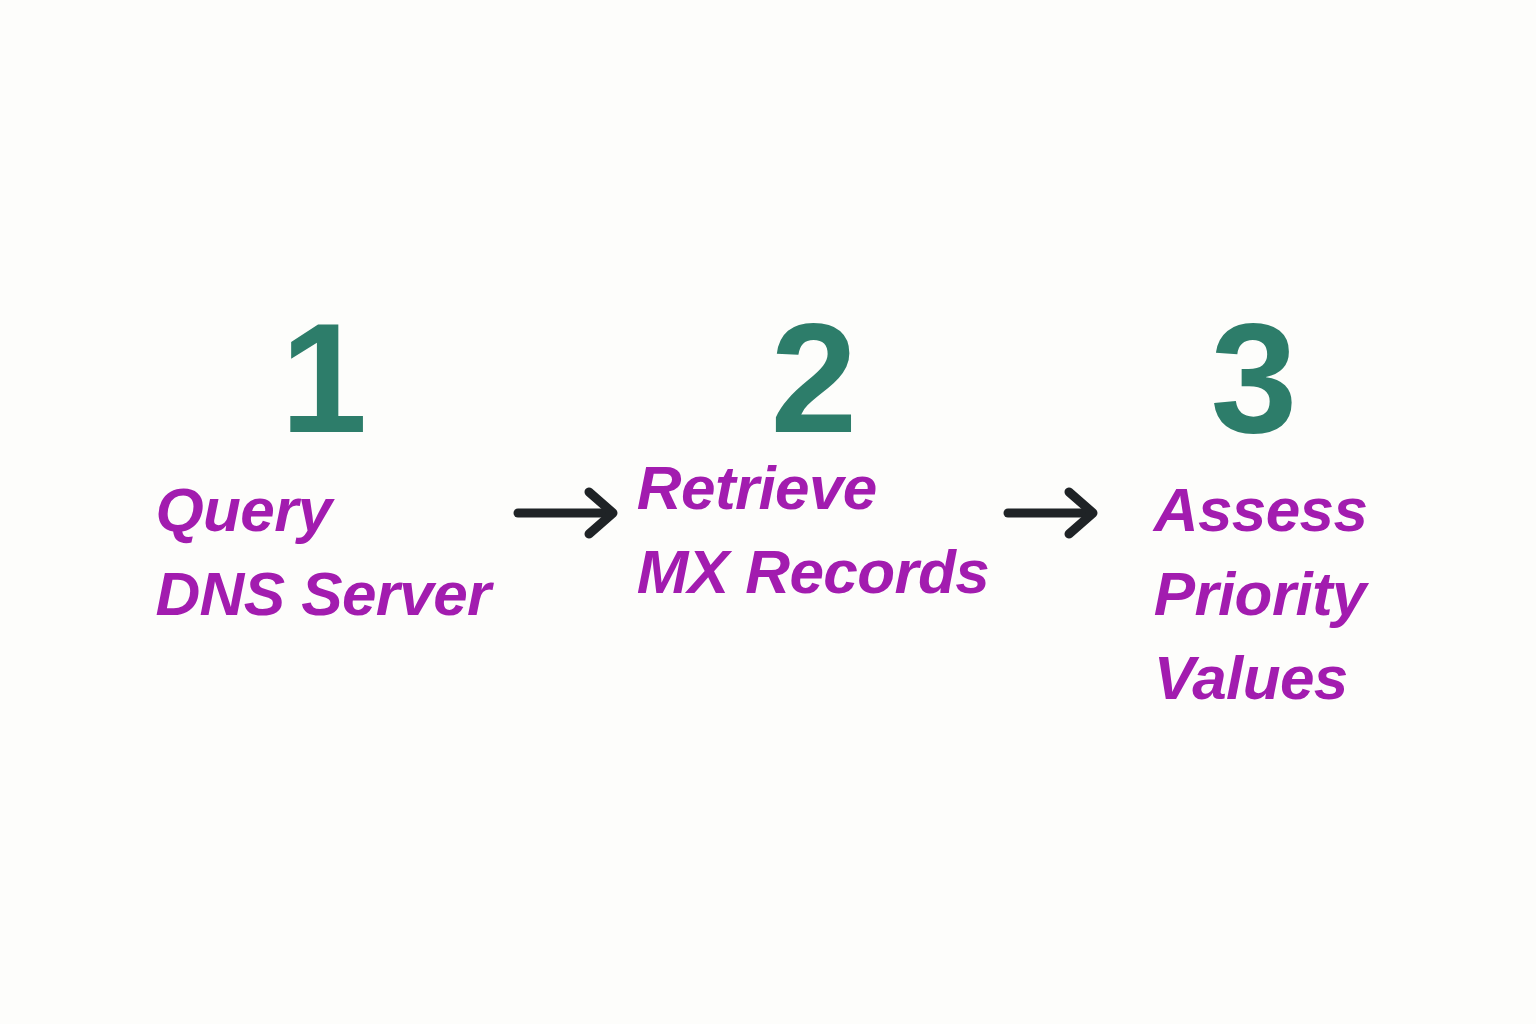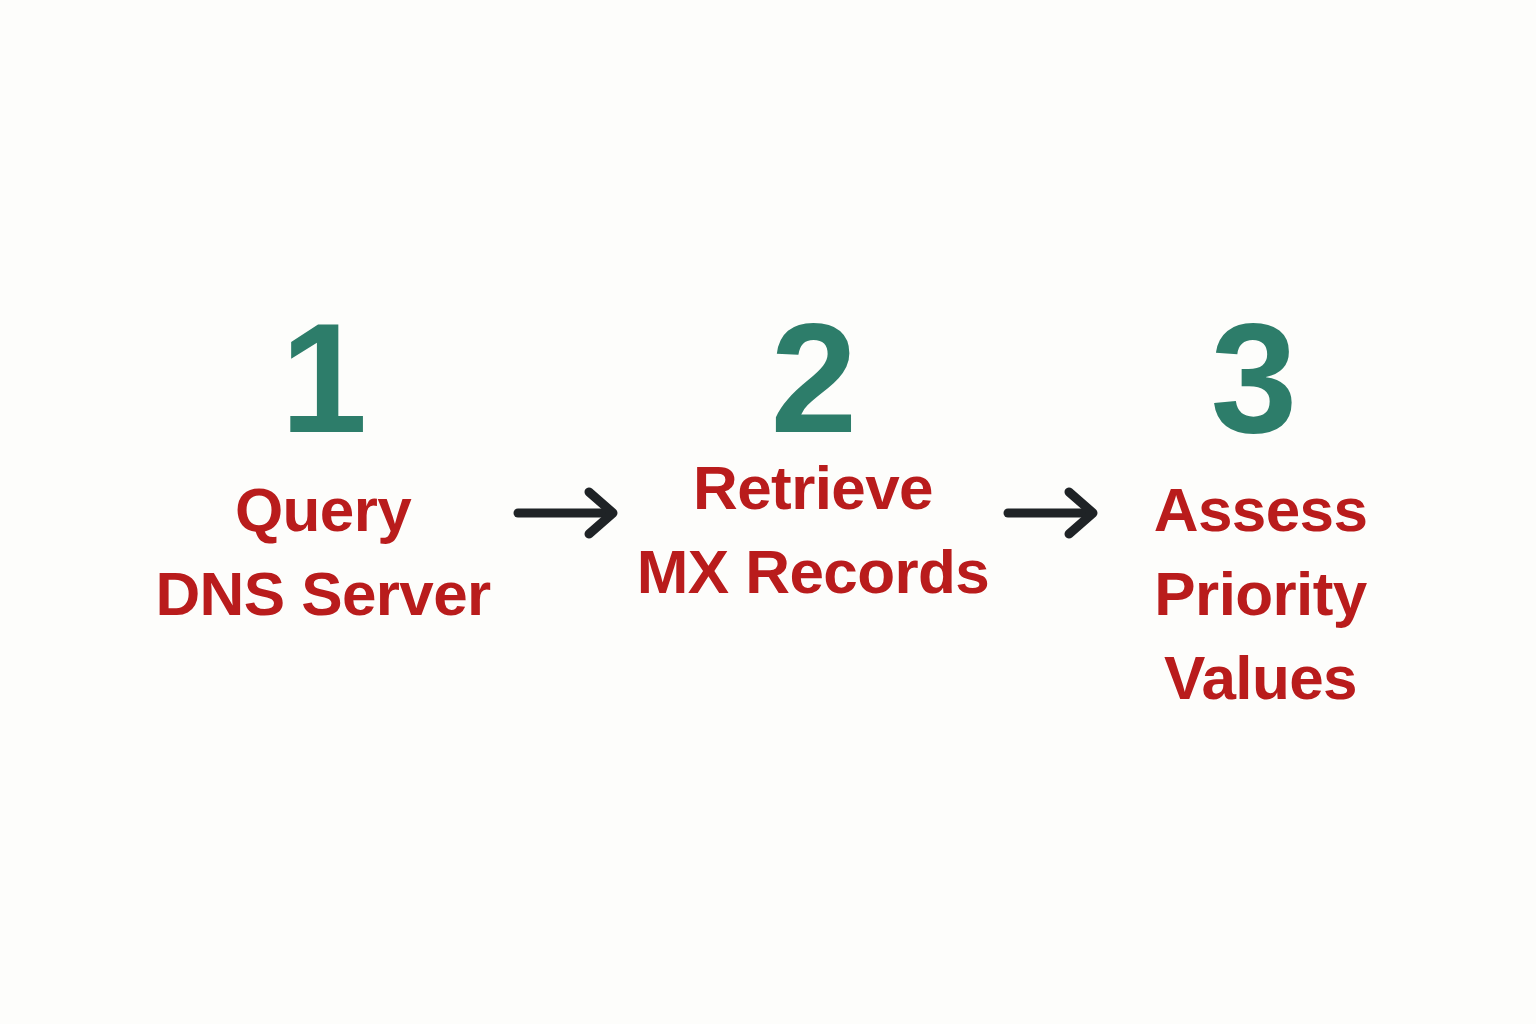--- a/index.html
+++ b/index.html
@@ -52,24 +52,24 @@
     height: 122px;
     display: flex;
     align-items: flex-start;
     justify-content: center;
   }
 
   .step-label {
     font-size: 62px;
     font-weight: 700;
     line-height: 84px;
-    color: #b91c1c;
-    text-align: center;
+    color: #a21caf;
     letter-spacing: -0.6px;
     white-space: pre-line;
+    font-style: italic;
   }
 
   
   .arrow-wrap {
     position: relative;
     display: flex;
     align-items: flex-start;
     justify-content: center;
   }
 

